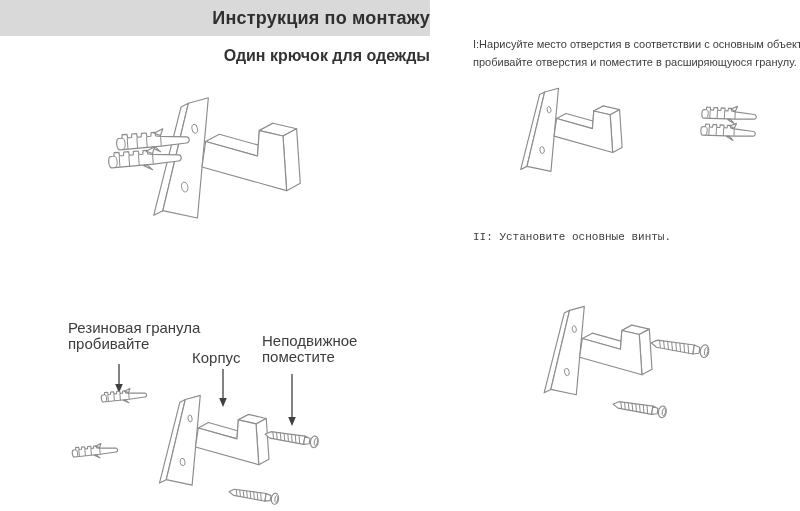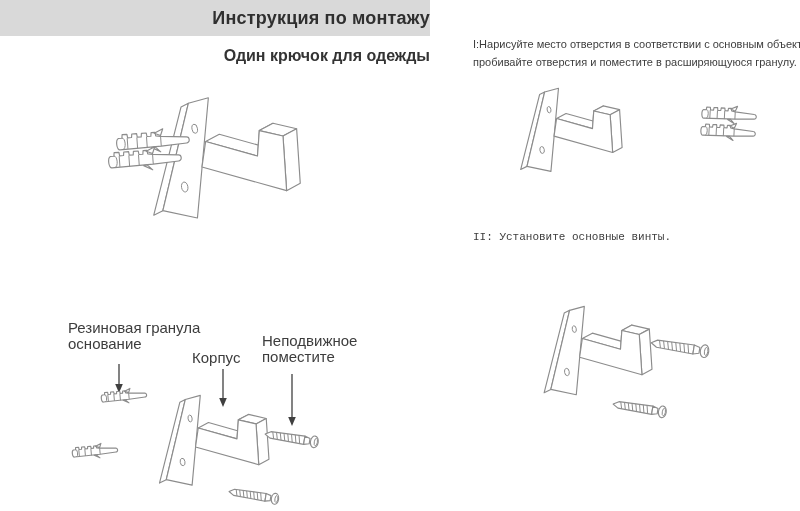--- a/index.html
+++ b/index.html
@@ -48,21 +48,21 @@
     <div>I:Нарисуйте место отверстия в соответствии с основным объектом,</div>
     <div>пробивайте отверстия и поместите в расширяющуюся гранулу.</div>
   </div>
 
   <div class="step-text step2">
     <div>II: Установите основные винты.</div>
   </div>
 
   <div class="part-label label1">
     <div>Резиновая гранула</div>
-    <div>основание</div>
+    <div>пробивайте</div>
   </div>
   <div class="part-label label2">
     <div>Корпус</div>
   </div>
   <div class="part-label label3">
     <div>Неподвижное</div>
     <div>поместите</div>
   </div>
 
   <svg class="art" width="800" height="511" viewBox="0 0 800 511">

